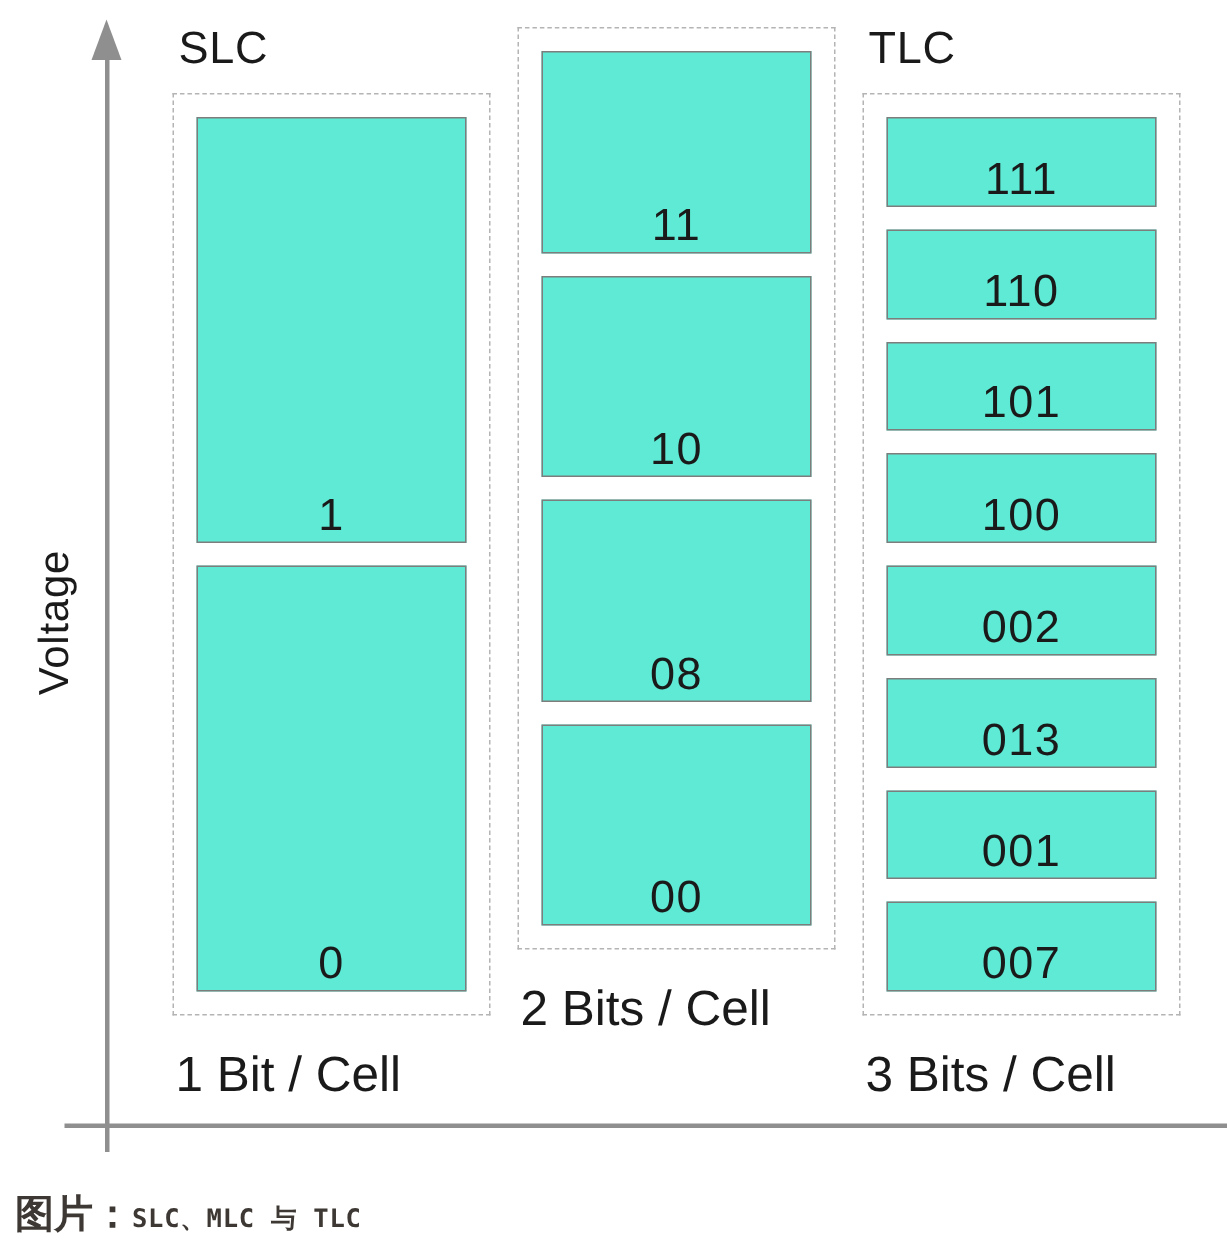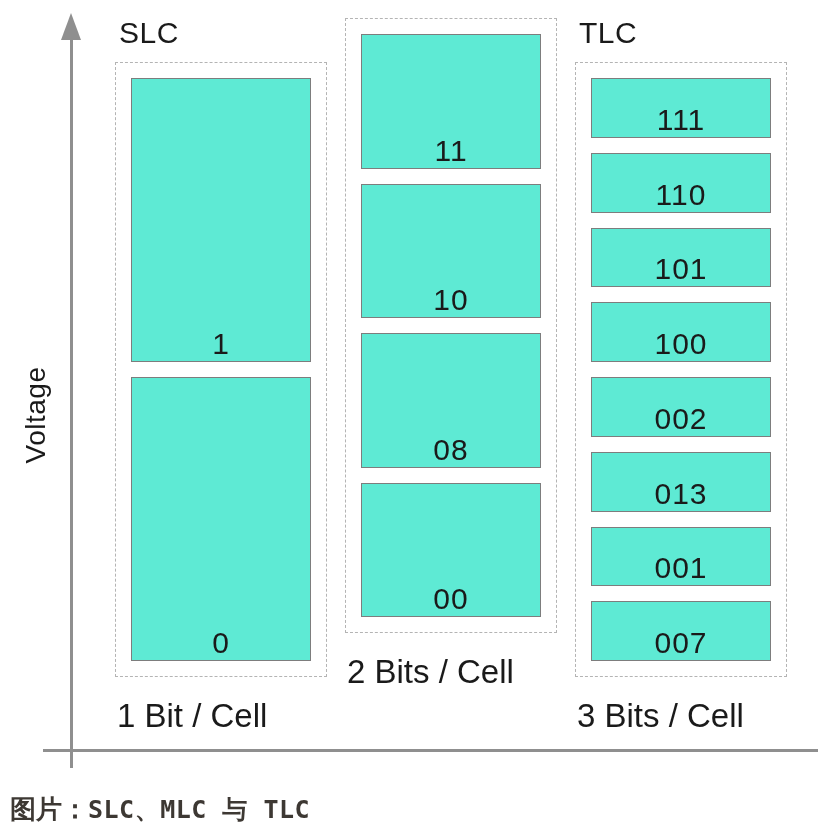--- a/index.html
+++ b/index.html
@@ -98,21 +98,21 @@
   .figure-caption {
     position: absolute;
     left: 10px; top: 792px;
     font-size: 26px;
     font-weight: 700;
     color: var(--caption-text);
     white-space: nowrap;
   }
   .figure-caption .terms {
     font-family: "DejaVu Sans Mono", monospace;
-    font-size: 25px;
+    font-size: 17px;
     letter-spacing: 0.5px;
   }
 </style>
 </head>
 <body>
 
 <div class="canvas">
 
   <div class="y-axis-arrowhead"></div>
   <div class="y-axis-line"></div>

